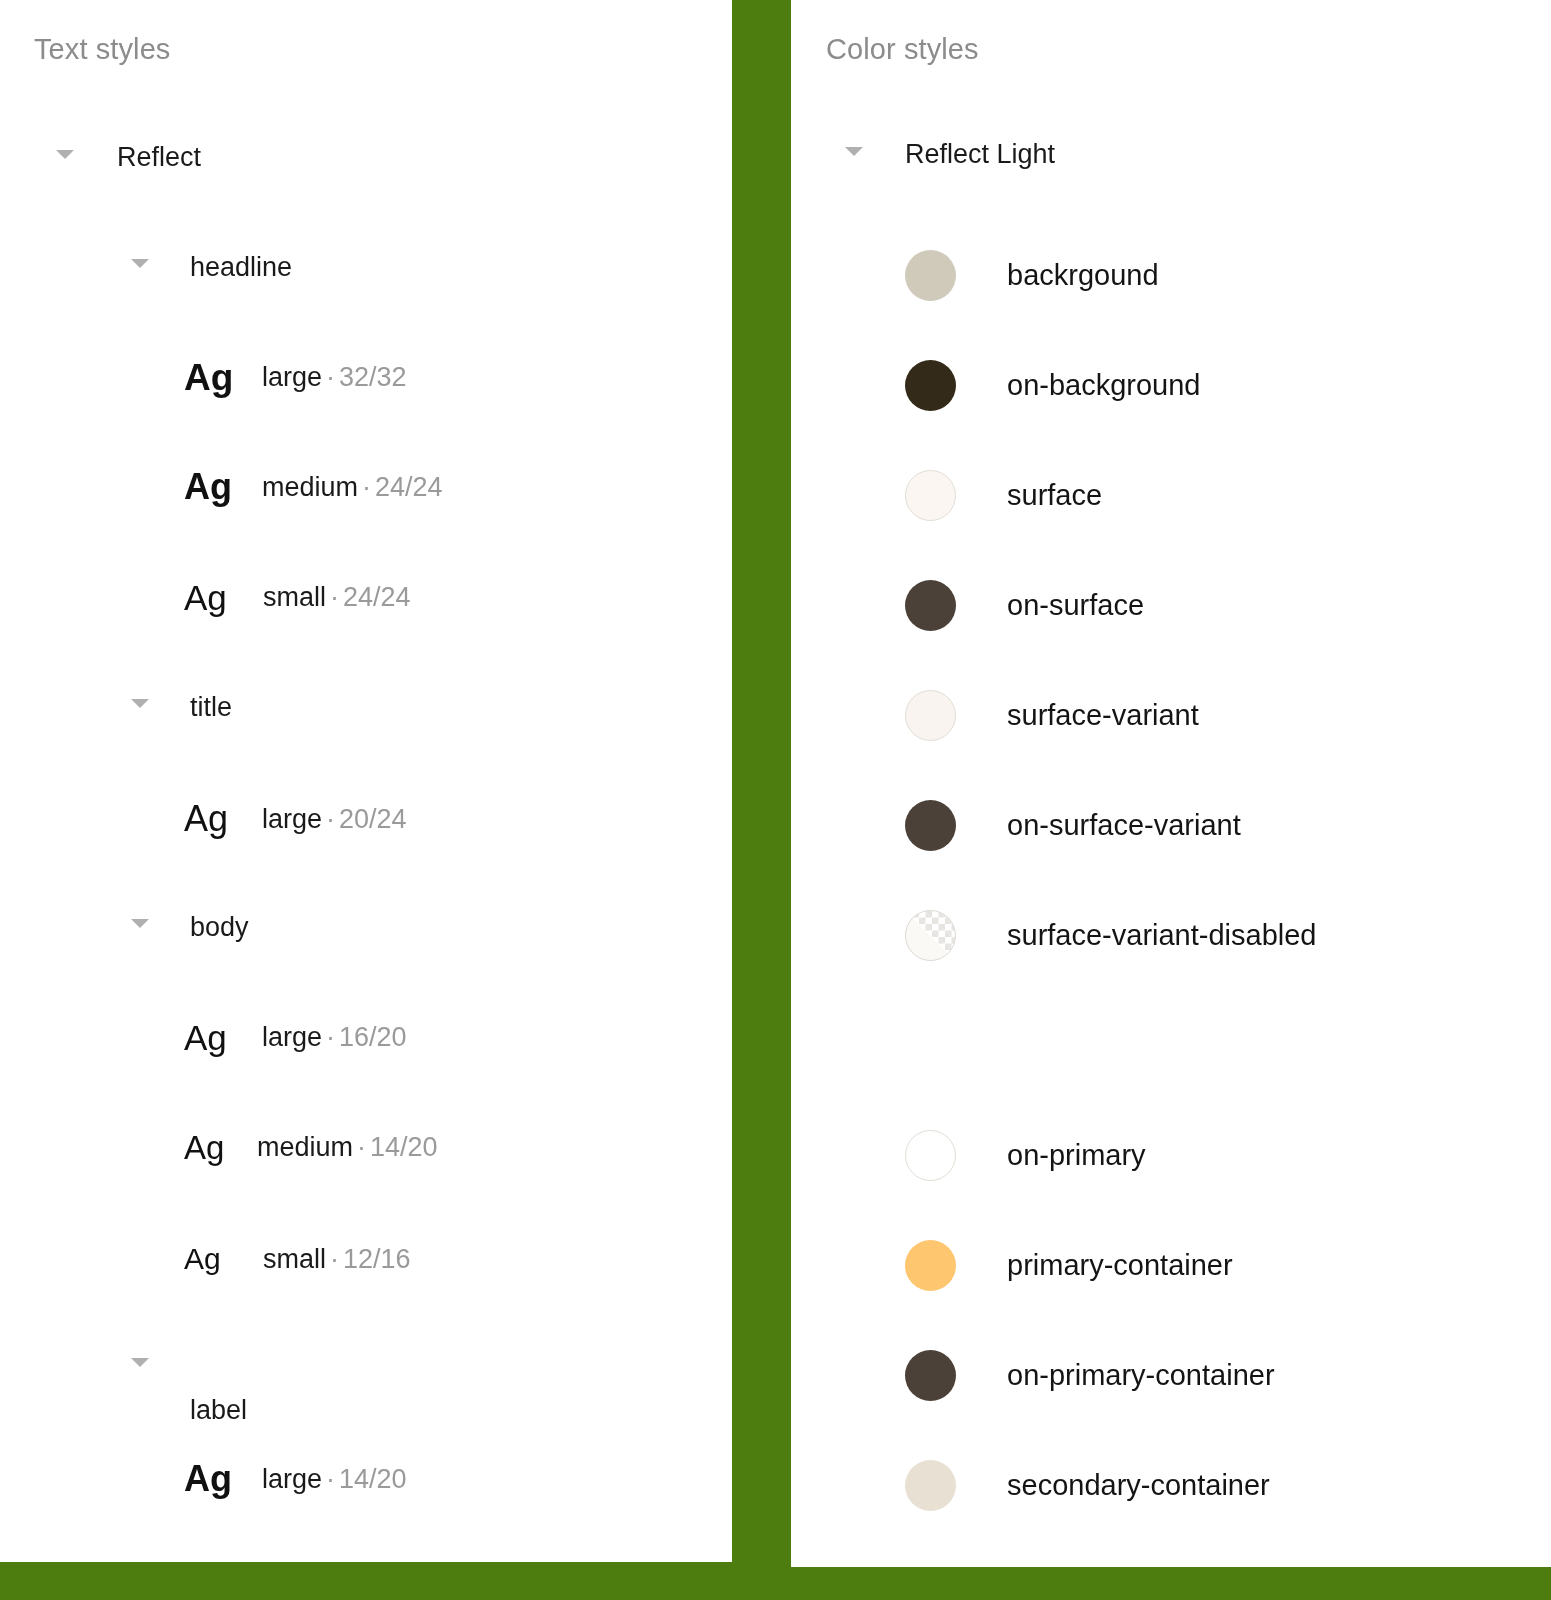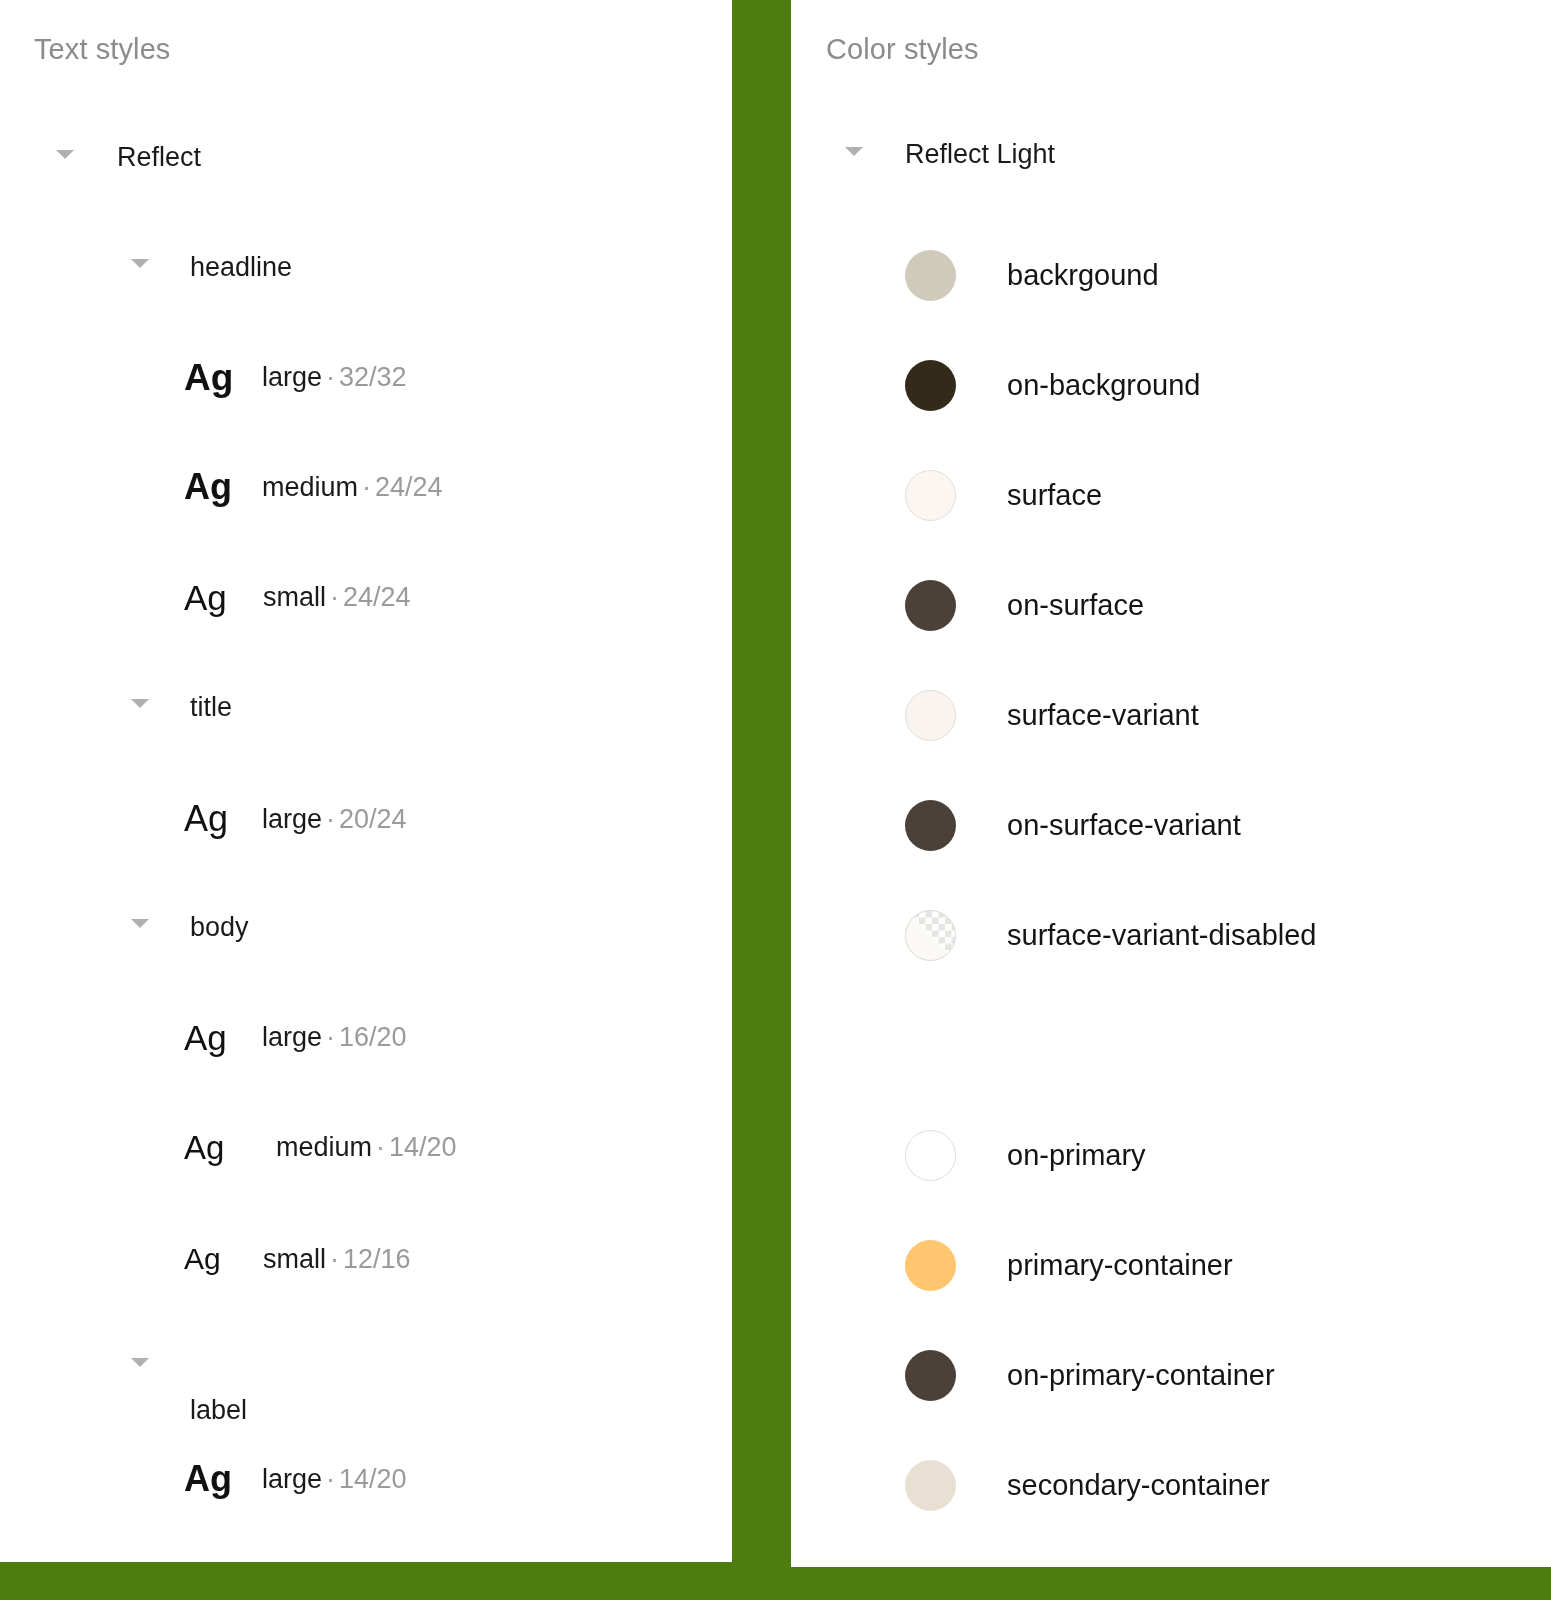--- a/index.html
+++ b/index.html
@@ -194,21 +194,21 @@
 
     <div class="ts-row" style="top:1005px;">
       <span class="ts-sample" style="font-size:35px; font-weight:400;">Ag</span>
       <span class="ts-meta" style="left:262px;">
         <span>large</span><span class="dot">·</span><span class="nums">16/20</span>
       </span>
     </div>
 
     <div class="ts-row" style="top:1115px;">
       <span class="ts-sample" style="font-size:33px; font-weight:400;">Ag</span>
-      <span class="ts-meta" style="left:276px;">
+      <span class="ts-meta" style="left:257px;">
         <span>medium</span><span class="dot">·</span><span class="nums">14/20</span>
       </span>
     </div>
 
     <div class="ts-row" style="top:1227px;">
       <span class="ts-sample" style="font-size:30px; font-weight:400;">Ag</span>
       <span class="ts-meta" style="left:263px;">
         <span>small</span><span class="dot">·</span><span class="nums">12/16</span>
       </span>
     </div>

